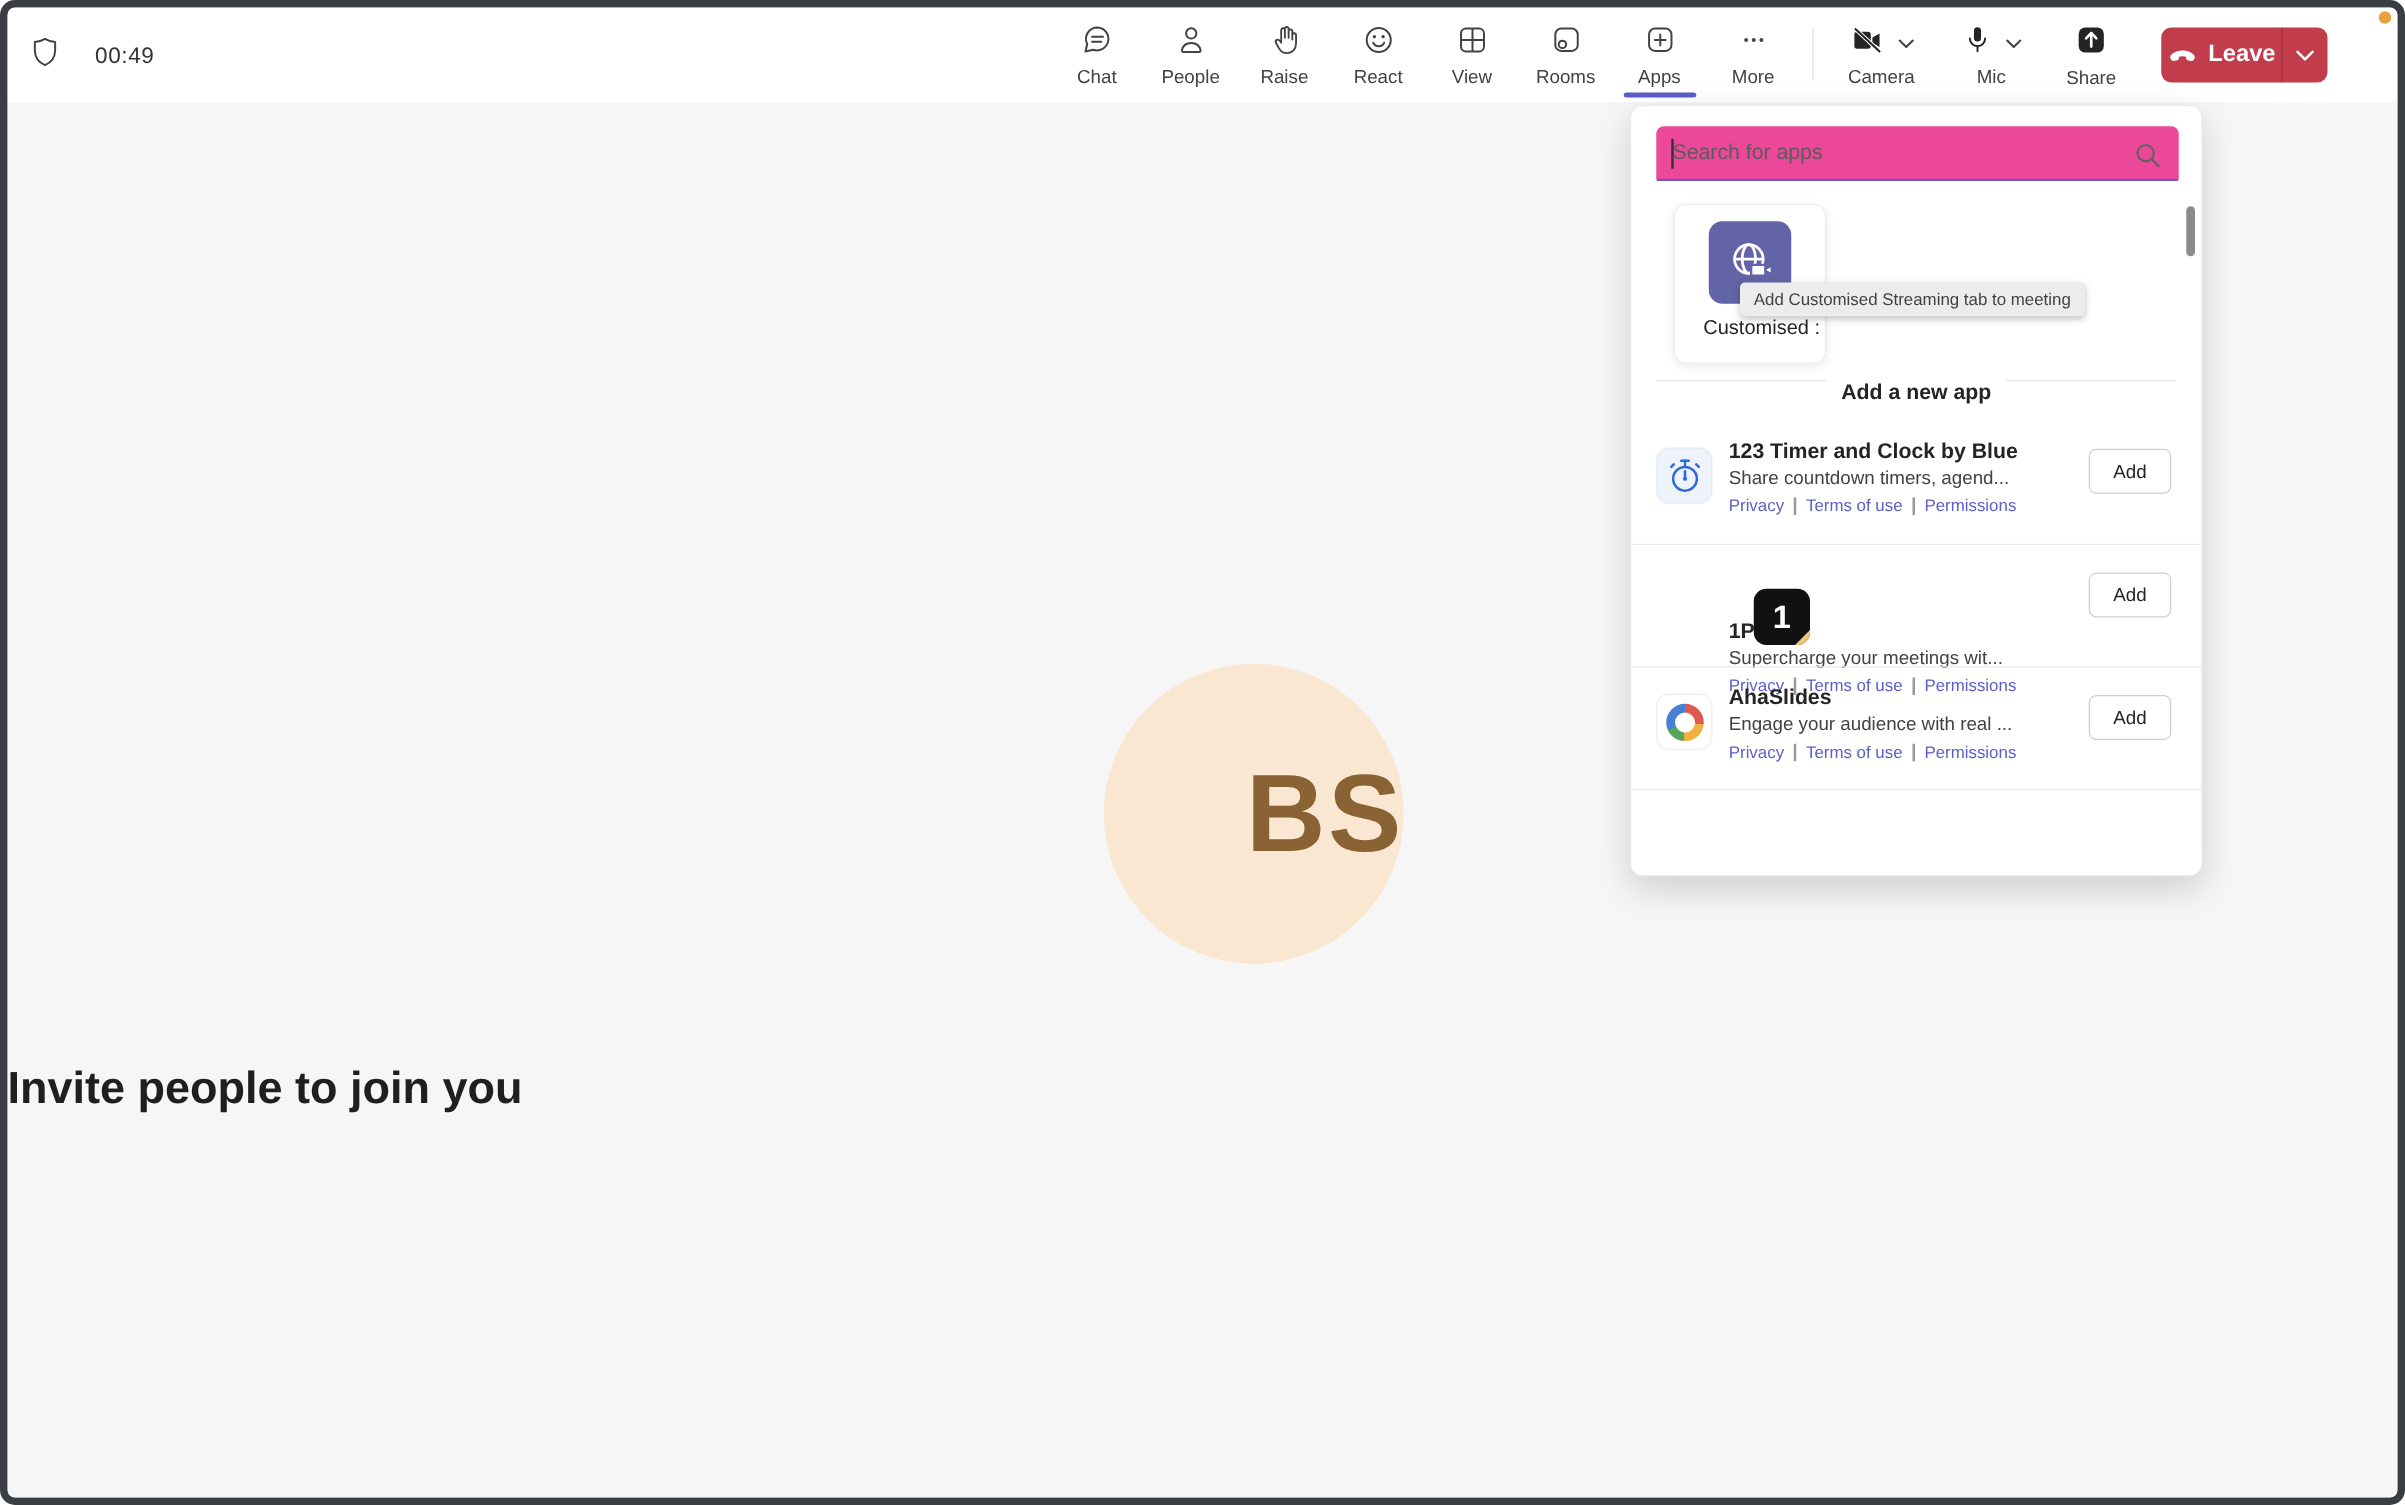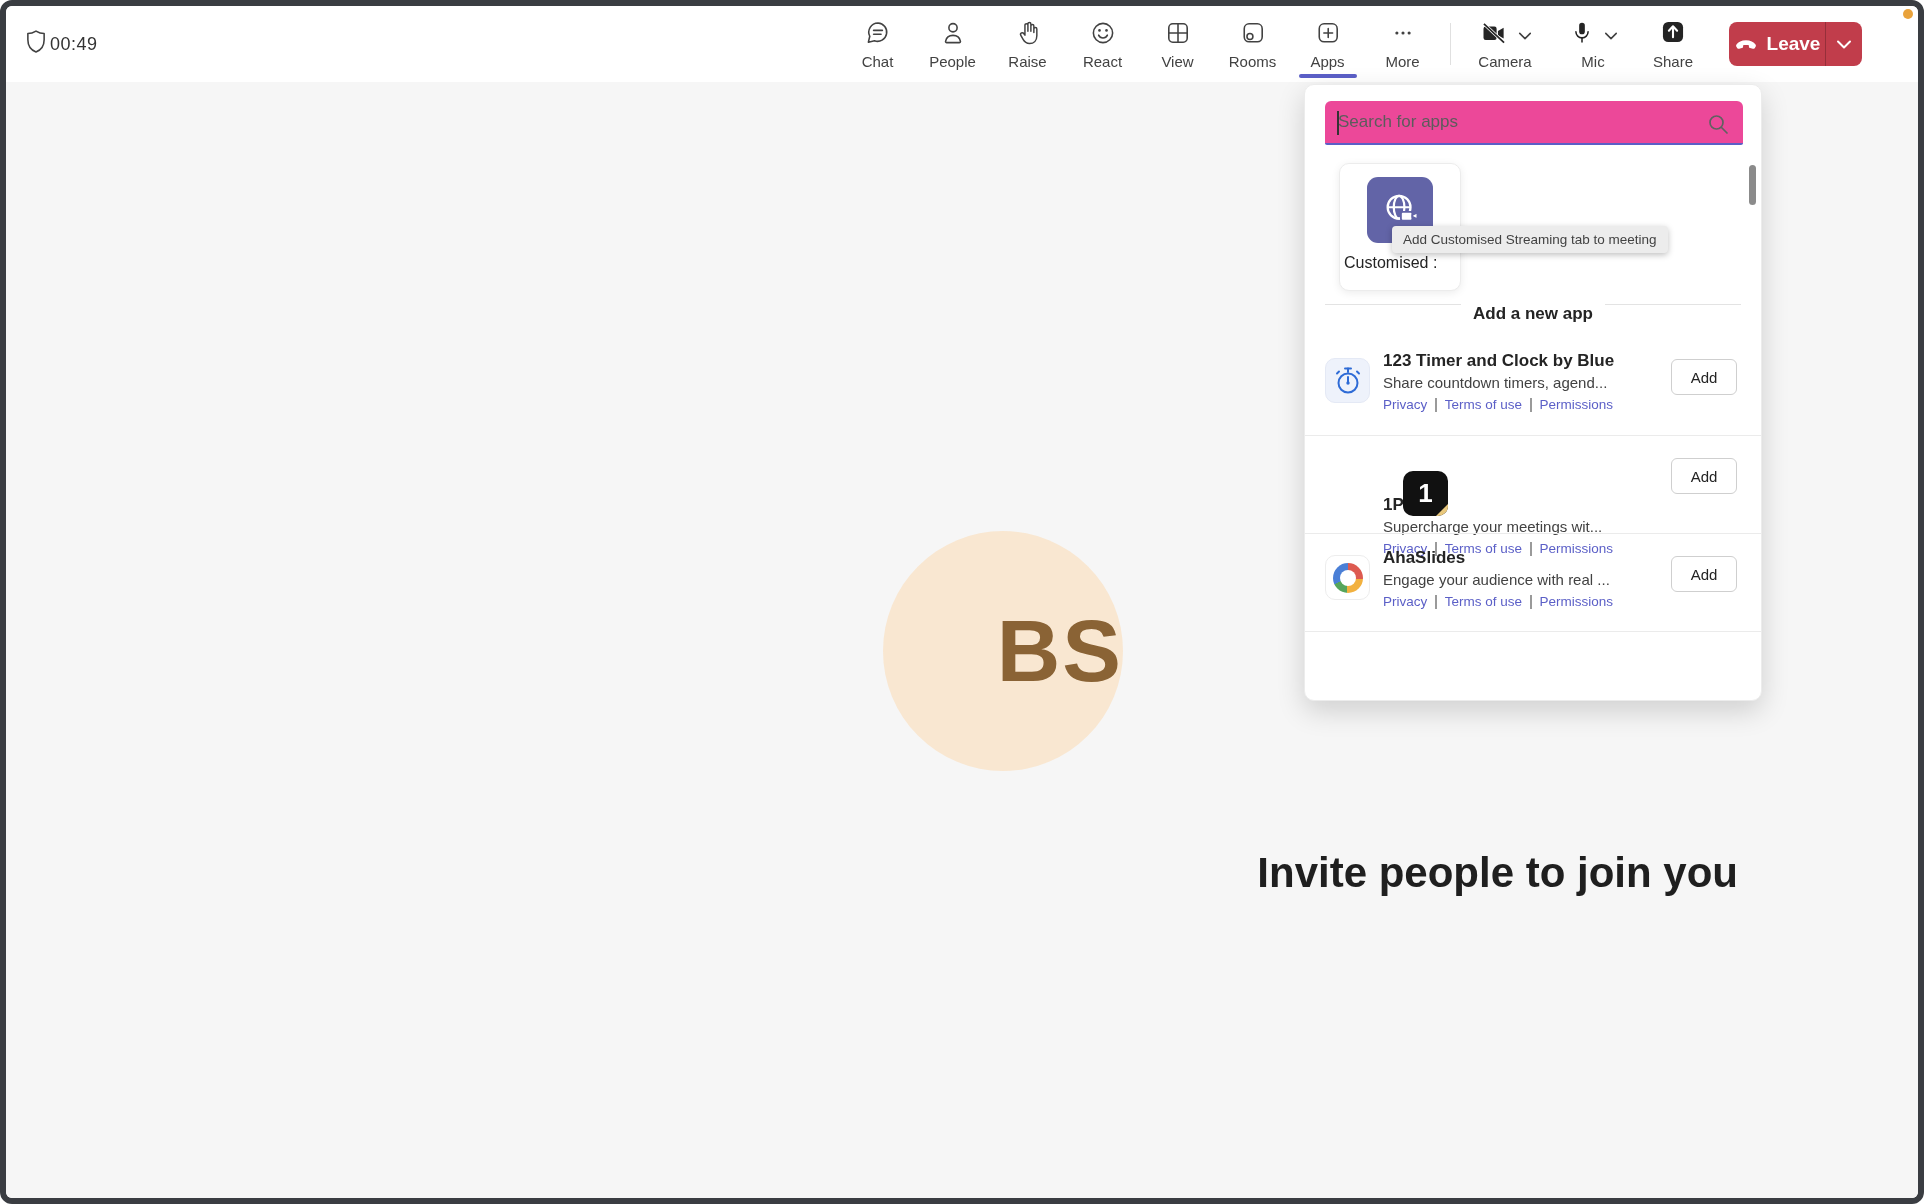--- a/index.html
+++ b/index.html
@@ -3,21 +3,21 @@
 <meta charset="utf-8">
 <style>
   * { margin:0; padding:0; box-sizing:border-box; }
   html,body { width:1924px; height:1204px; overflow:hidden; background:#fff;
     font-family:"Liberation Sans", sans-serif; }
   .frame { position:absolute; inset:0; border:6px solid #3a3d42; border-radius:12px;
     overflow:hidden; background:#f6f6f6; }
 
   
   .toolbar { position:absolute; left:0; top:0; right:0; height:76px; background:#fff; }
-  .tb-left { position:absolute; left:16px; top:0; height:76px; display:flex; align-items:center; }
+  .tb-left { position:absolute; left:16px; top:0; height:76px; display:flex; align-items:center; gap:26px; }
   .timer { font-size:18px; color:#333; letter-spacing:.5px; }
   .nav { position:absolute; left:834px; top:0; height:76px; display:flex; align-items:center; }
   .nav-item { width:75px; height:70px; display:flex; flex-direction:column; align-items:center;
     justify-content:center; gap:2px; position:relative; cursor:pointer; }
   .nav-item .lbl, .dev .lbl, .share-item .lbl { font-size:15px; color:#424242; }
   .active-bar { position:absolute; bottom:1px; left:50%; transform:translateX(-50%);
     width:58px; height:4px; border-radius:3px; background:#5b5fc7; }
   .vsep { width:1px; height:42px; background:#e0e0e0; margin:0 10px; }
   .dev { width:88px; height:70px; display:flex; flex-direction:column; align-items:center; justify-content:center; gap:2px; cursor:pointer; }
   .dev-top { display:flex; align-items:flex-end; gap:9px; }
@@ -30,43 +30,43 @@
   .leave-split { width:1px; height:100%; background:rgba(0,0,0,.22); }
   .leave-chev { width:36px; height:100%; display:flex; align-items:center; justify-content:center; }
   .notif-dot { position:absolute; right:11px; top:9px; width:10px; height:10px; border-radius:50%;
     background:#e9a23b; z-index:30; }
 
   
   .stage { position:absolute; left:0; top:76px; right:0; bottom:0; background:#f6f6f6; }
   .avatar { position:absolute; left:877px; top:449px; width:240px; height:240px; border-radius:50%;
     background:#f9e7d1; display:flex; align-items:center; justify-content:flex-end; }
   .avatar span { font-size:88px; font-weight:bold; color:#8a6335; letter-spacing:2px; }
-  .invite { position:absolute; left:0; right:180px; top:767px; text-align:right;
-    font-size:42px; font-weight:bold; color:#1f1f1f; }
+  .invite { position:absolute; left:0; right:180px; top:767px; text-align:left;
+    font-size:36px; font-weight:bold; color:#1f1f1f; }
 
   
   .popup { position:absolute; left:1298px; top:78px; width:458px; height:617px; background:#fff;
     border:1px solid #ececec; border-radius:10px; box-shadow:0 10px 28px rgba(0,0,0,.16); z-index:20; }
   .search { position:absolute; left:20px; top:16px; width:418px; height:44px; background:#ec4899;
     border:none; border-bottom:2px solid #5b5fc7; border-radius:6px 6px 2px 2px; }
   .search input { width:100%; height:100%; border:none; outline:none; background:transparent;
     padding:0 44px 0 13px; font-size:17px; color:#242424; font-family:"Liberation Sans",sans-serif; }
   .search input::placeholder { color:#5c5c5c; opacity:1; }
   .search .caret { position:absolute; left:12px; top:10px; width:1.5px; height:24px; background:#333; }
   .search-ic { position:absolute; right:13px; top:11px; }
   .scrollbar { position:absolute; right:5px; top:80px; width:7px; height:40px;
     background:#8b8b8b; border-radius:4px; }
 
   .tile-card { position:absolute; left:34px; top:78px; width:122px; height:128px; background:#fff;
     border:1px solid #ececec; border-radius:10px; box-shadow:0 2px 8px rgba(0,0,0,.08);
     display:flex; flex-direction:column; align-items:center; cursor:pointer; }
   .tile-ic { margin-top:13px; width:66px; height:66px; border-radius:11px; background:#6264a7;
     display:flex; align-items:center; justify-content:center; }
   .tile-name { margin-top:11px; width:112px; font-size:16px; color:#242424; white-space:nowrap;
-    overflow:hidden; text-align:left; }
+    overflow:hidden; text-align:right; }
   .tooltip { position:absolute; left:87px; top:141px; height:27px; line-height:27px; padding:0 11px;
     background:#ececec; border-radius:4px; box-shadow:0 2px 6px rgba(0,0,0,.25);
     font-size:13.5px; color:#424242; white-space:nowrap; z-index:5; }
 
   .section-hd { position:absolute; left:20px; right:20px; top:219px; display:flex; gap:12px; }
   .section-hd .line { flex:1; height:1px; background:#e3e3e3; }
   .section-hd .txt { font-size:17px; font-weight:bold; color:#242424; }
 
   .rows { position:absolute; left:0; right:0; top:252px; }
   .app-row { position:relative; height:98px; padding:14px 0 0 78px; }

